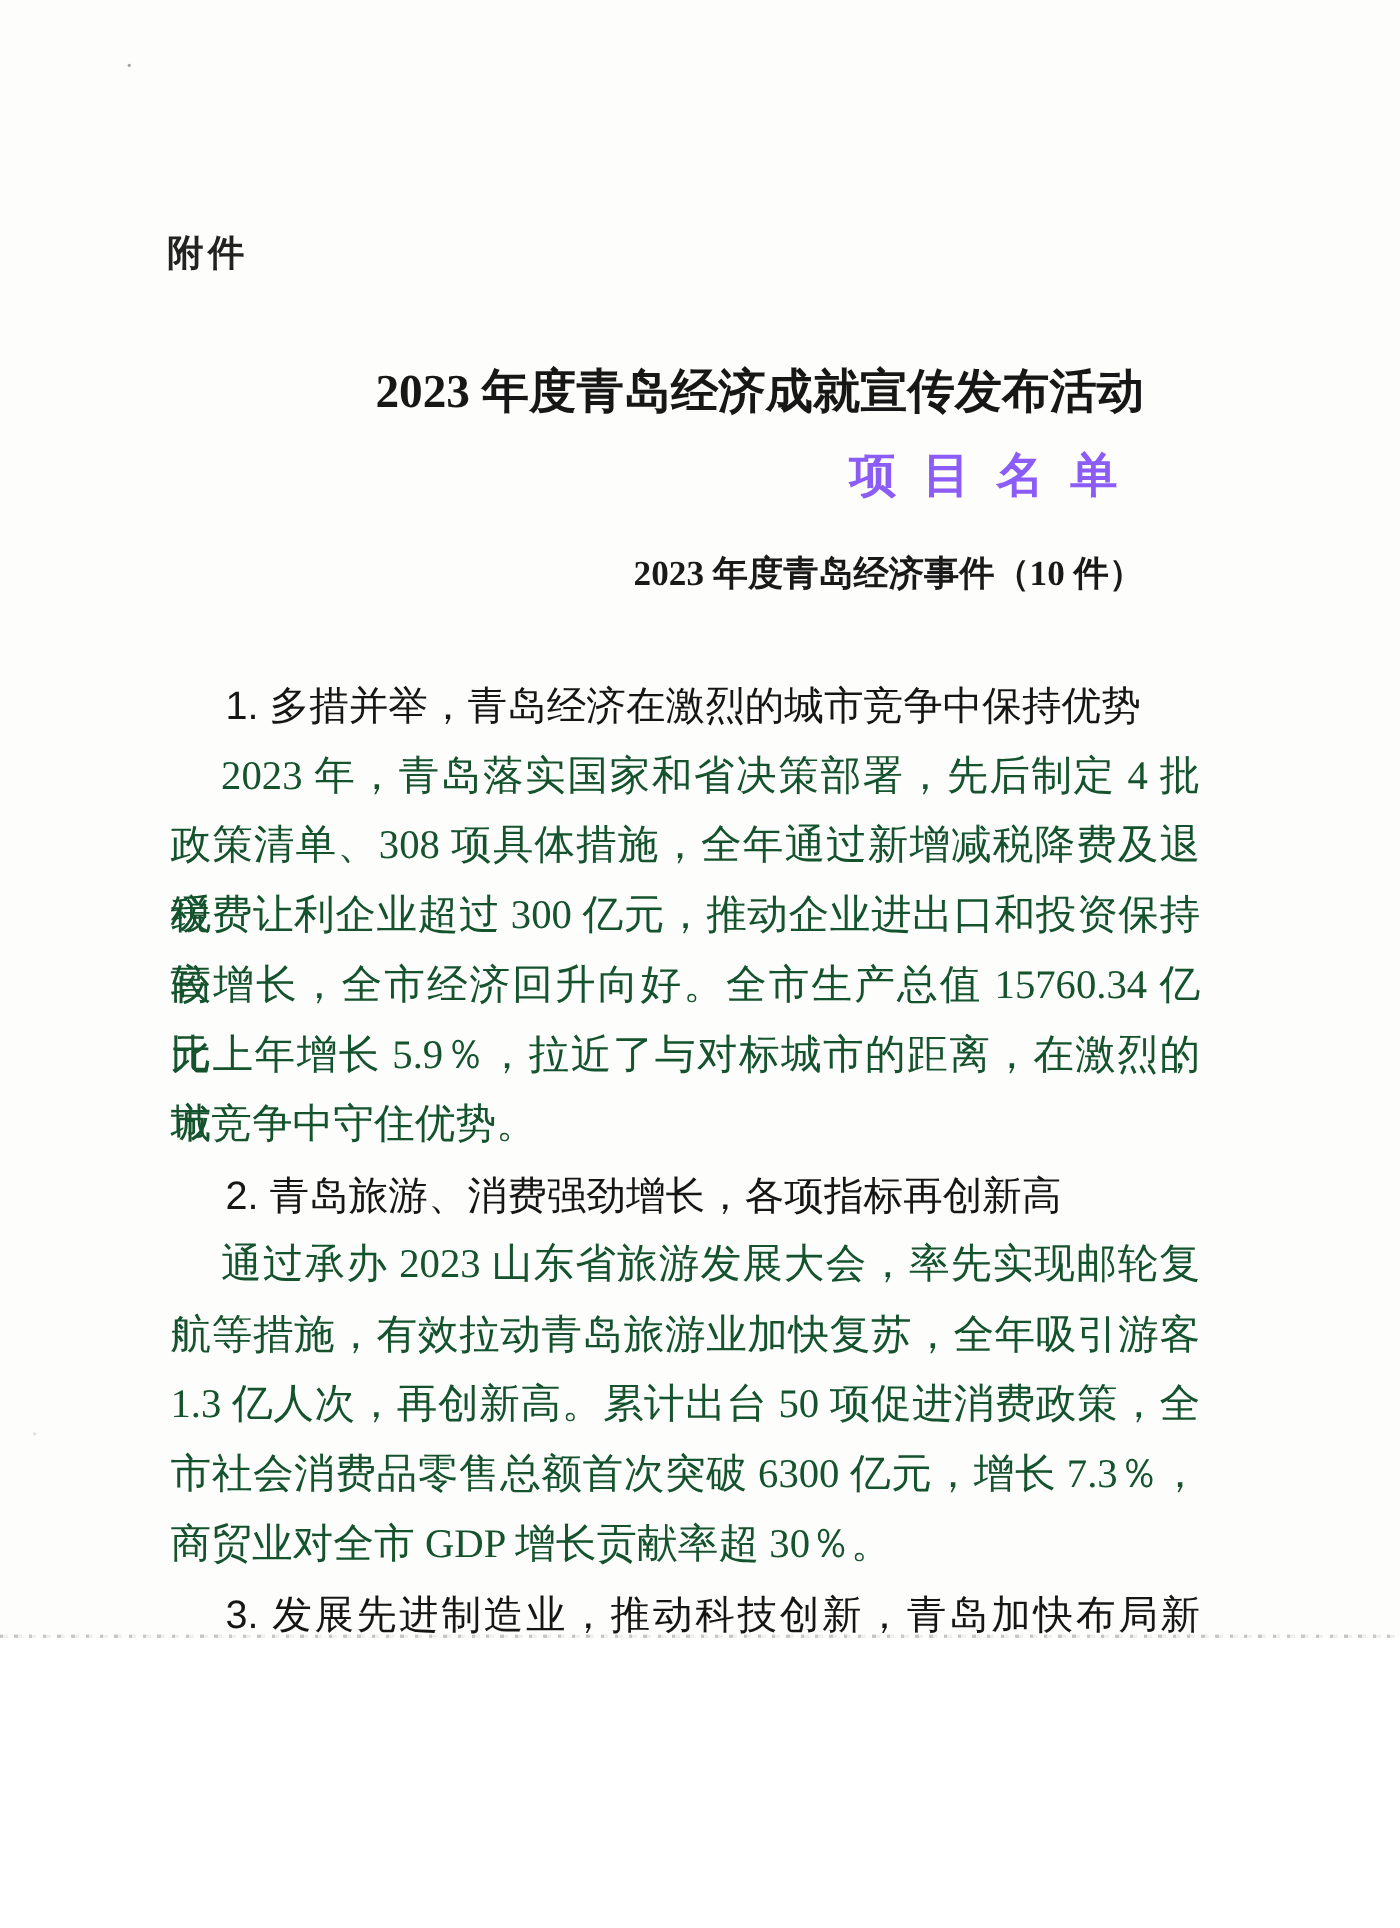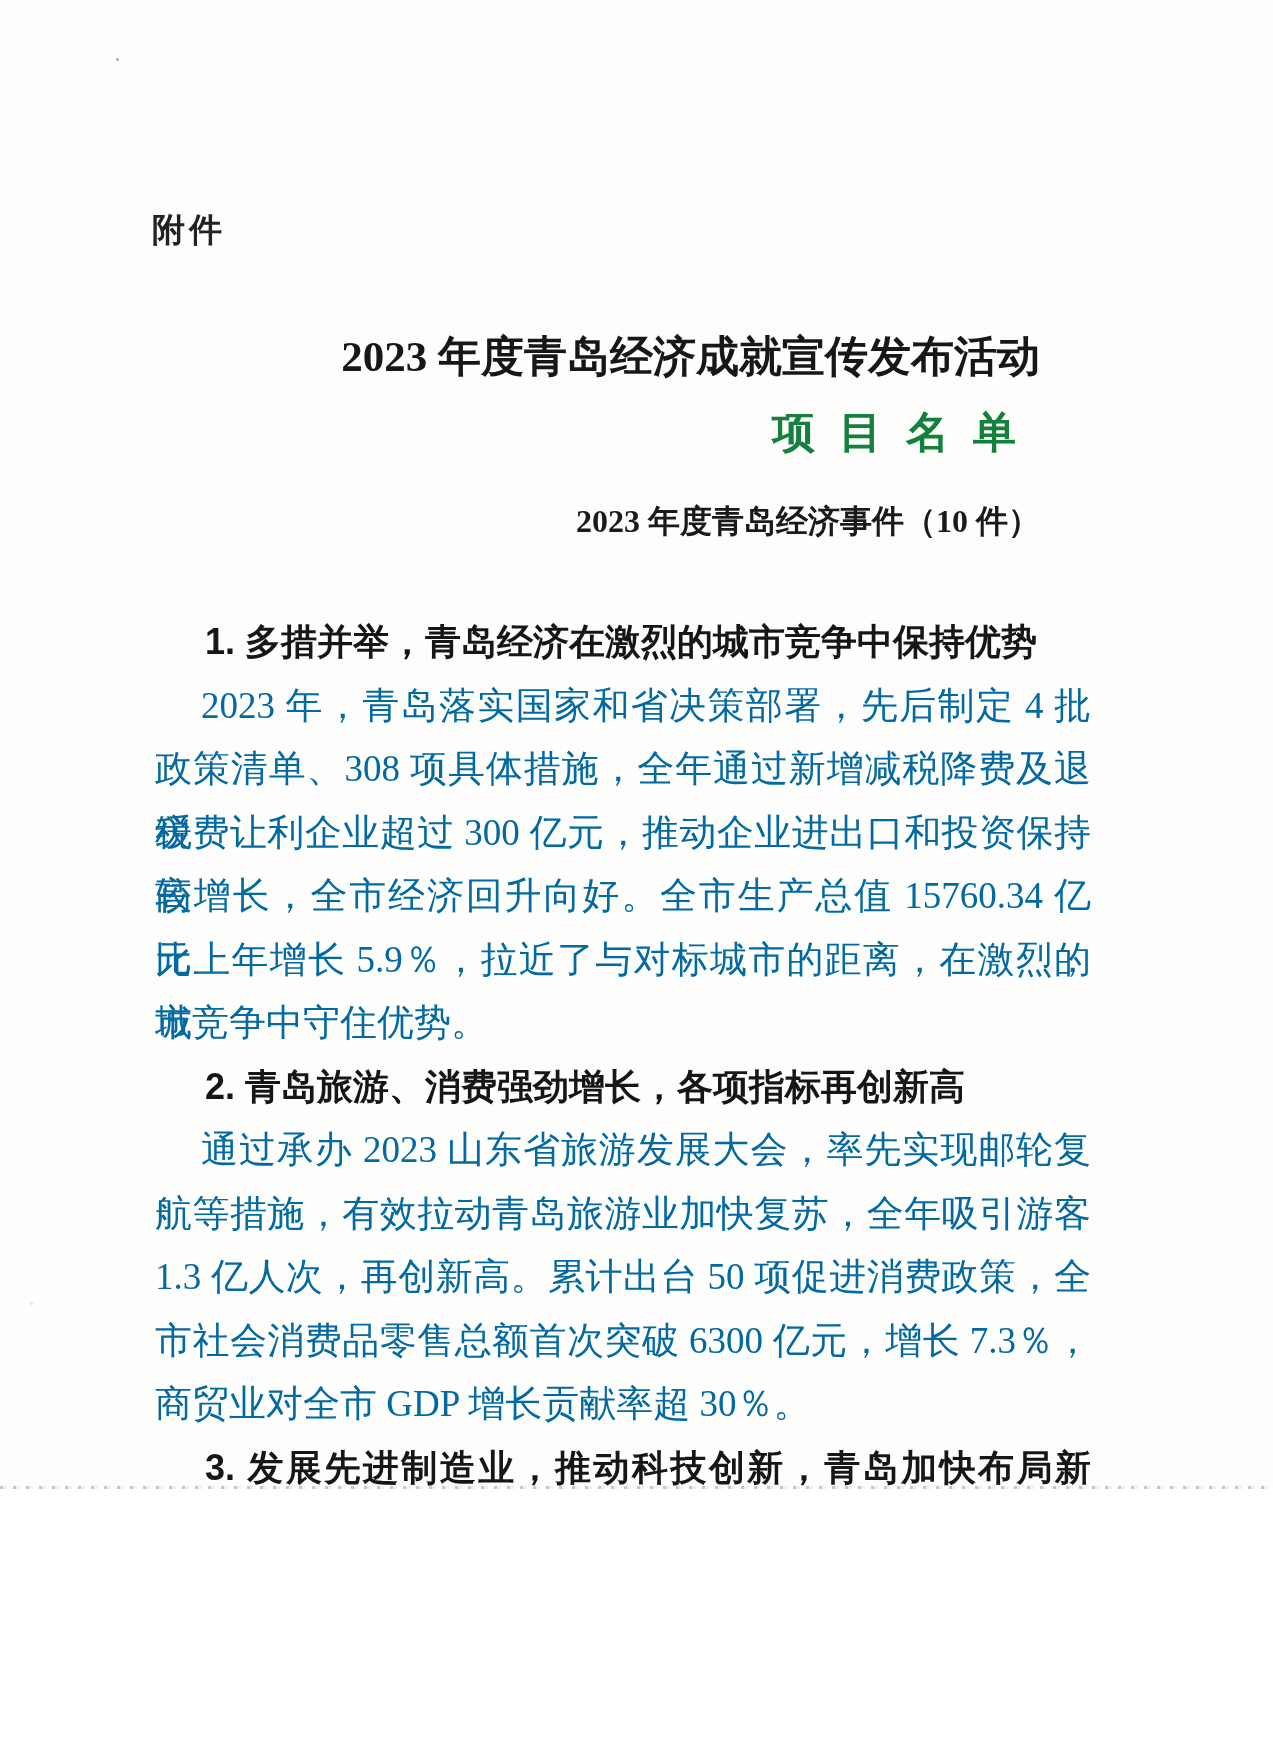--- a/index.html
+++ b/index.html
@@ -42,21 +42,21 @@
     white-space: nowrap;
   }
   .title-line2 {
     margin-top: 22px;
     font-family: "Liberation Serif", serif;
     font-weight: bold;
     font-size: 43px;
     line-height: 54px;
     letter-spacing: 24px;
     text-indent: 24px;
-    color: #15803d;
+    color: #8b5cf6;
     white-space: nowrap;
   }
   .subtitle {
     position: absolute;
     left: 100px;
     top: 500px;
     width: 940px;
     text-align: right;
     font-family: "Liberation Serif", serif;
     font-weight: bold;
@@ -72,26 +72,26 @@
   }
   .line {
     height: 63.5px;
     line-height: 63.5px;
     white-space: nowrap;
   }
   .b-line {
     font-family: "Liberation Serif", serif;
     font-size: 37px;
     font-weight: 400;
-    color: #0369a1;
+    color: #14532d;
   }
   .h-line {
     font-family: "Liberation Sans", sans-serif;
     font-size: 36px;
-    font-weight: bold;
+    font-weight: normal;
     color: #161616;
   }
   .justify {
     white-space: normal;
     text-align: justify;
     text-align-last: justify;
   }
   .indent   { padding-left: 46px; }
   .indent-h { padding-left: 50px; }
   .page-number {

